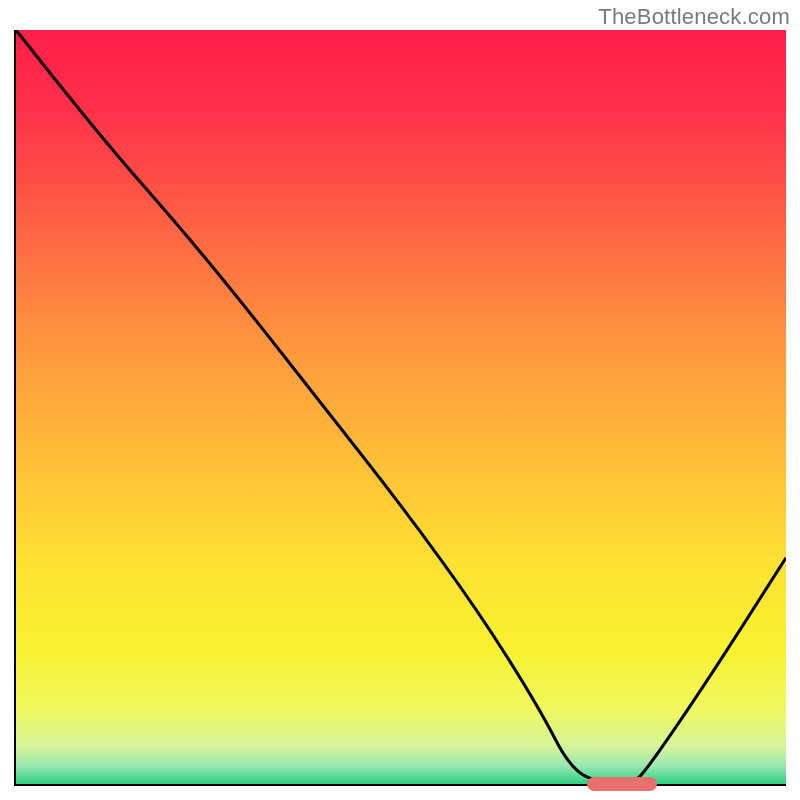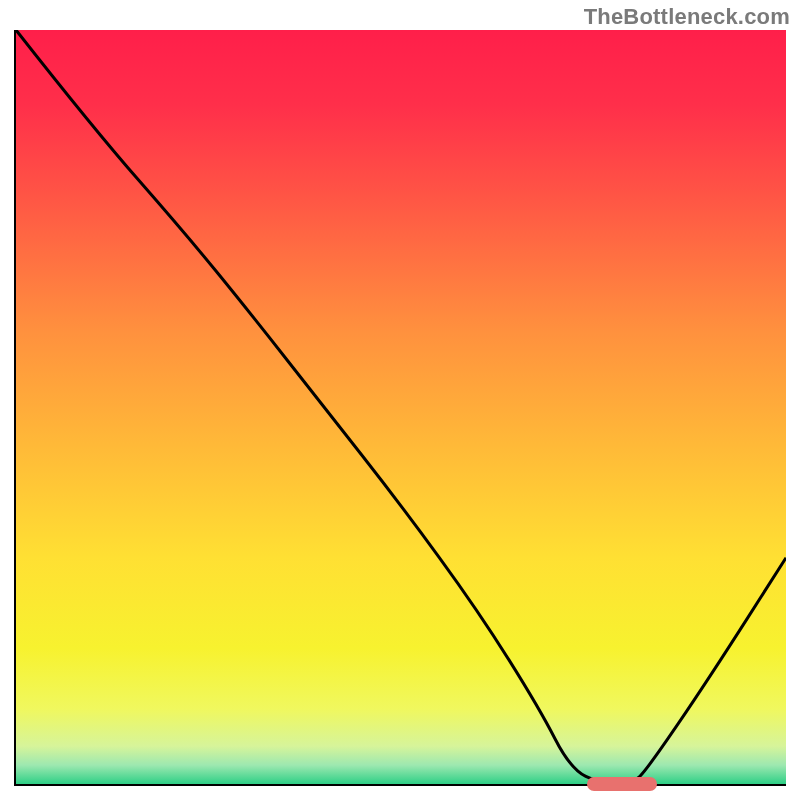--- a/index.html
+++ b/index.html
@@ -14,21 +14,21 @@
   .frame {
     position: relative;
     width: 800px;
     height: 800px;
   }
   .watermark {
     position: absolute;
     top: 4px;
     right: 10px;
     font-size: 22px;
-    font-weight: 700;
+    font-weight: 400;
     color: #7a7a7a;
     letter-spacing: 0.2px;
     z-index: 10;
   }
   .plot-wrap {
     position: absolute;
     left: 14px;
     top: 30px;
     width: 772px;
     height: 756px;

